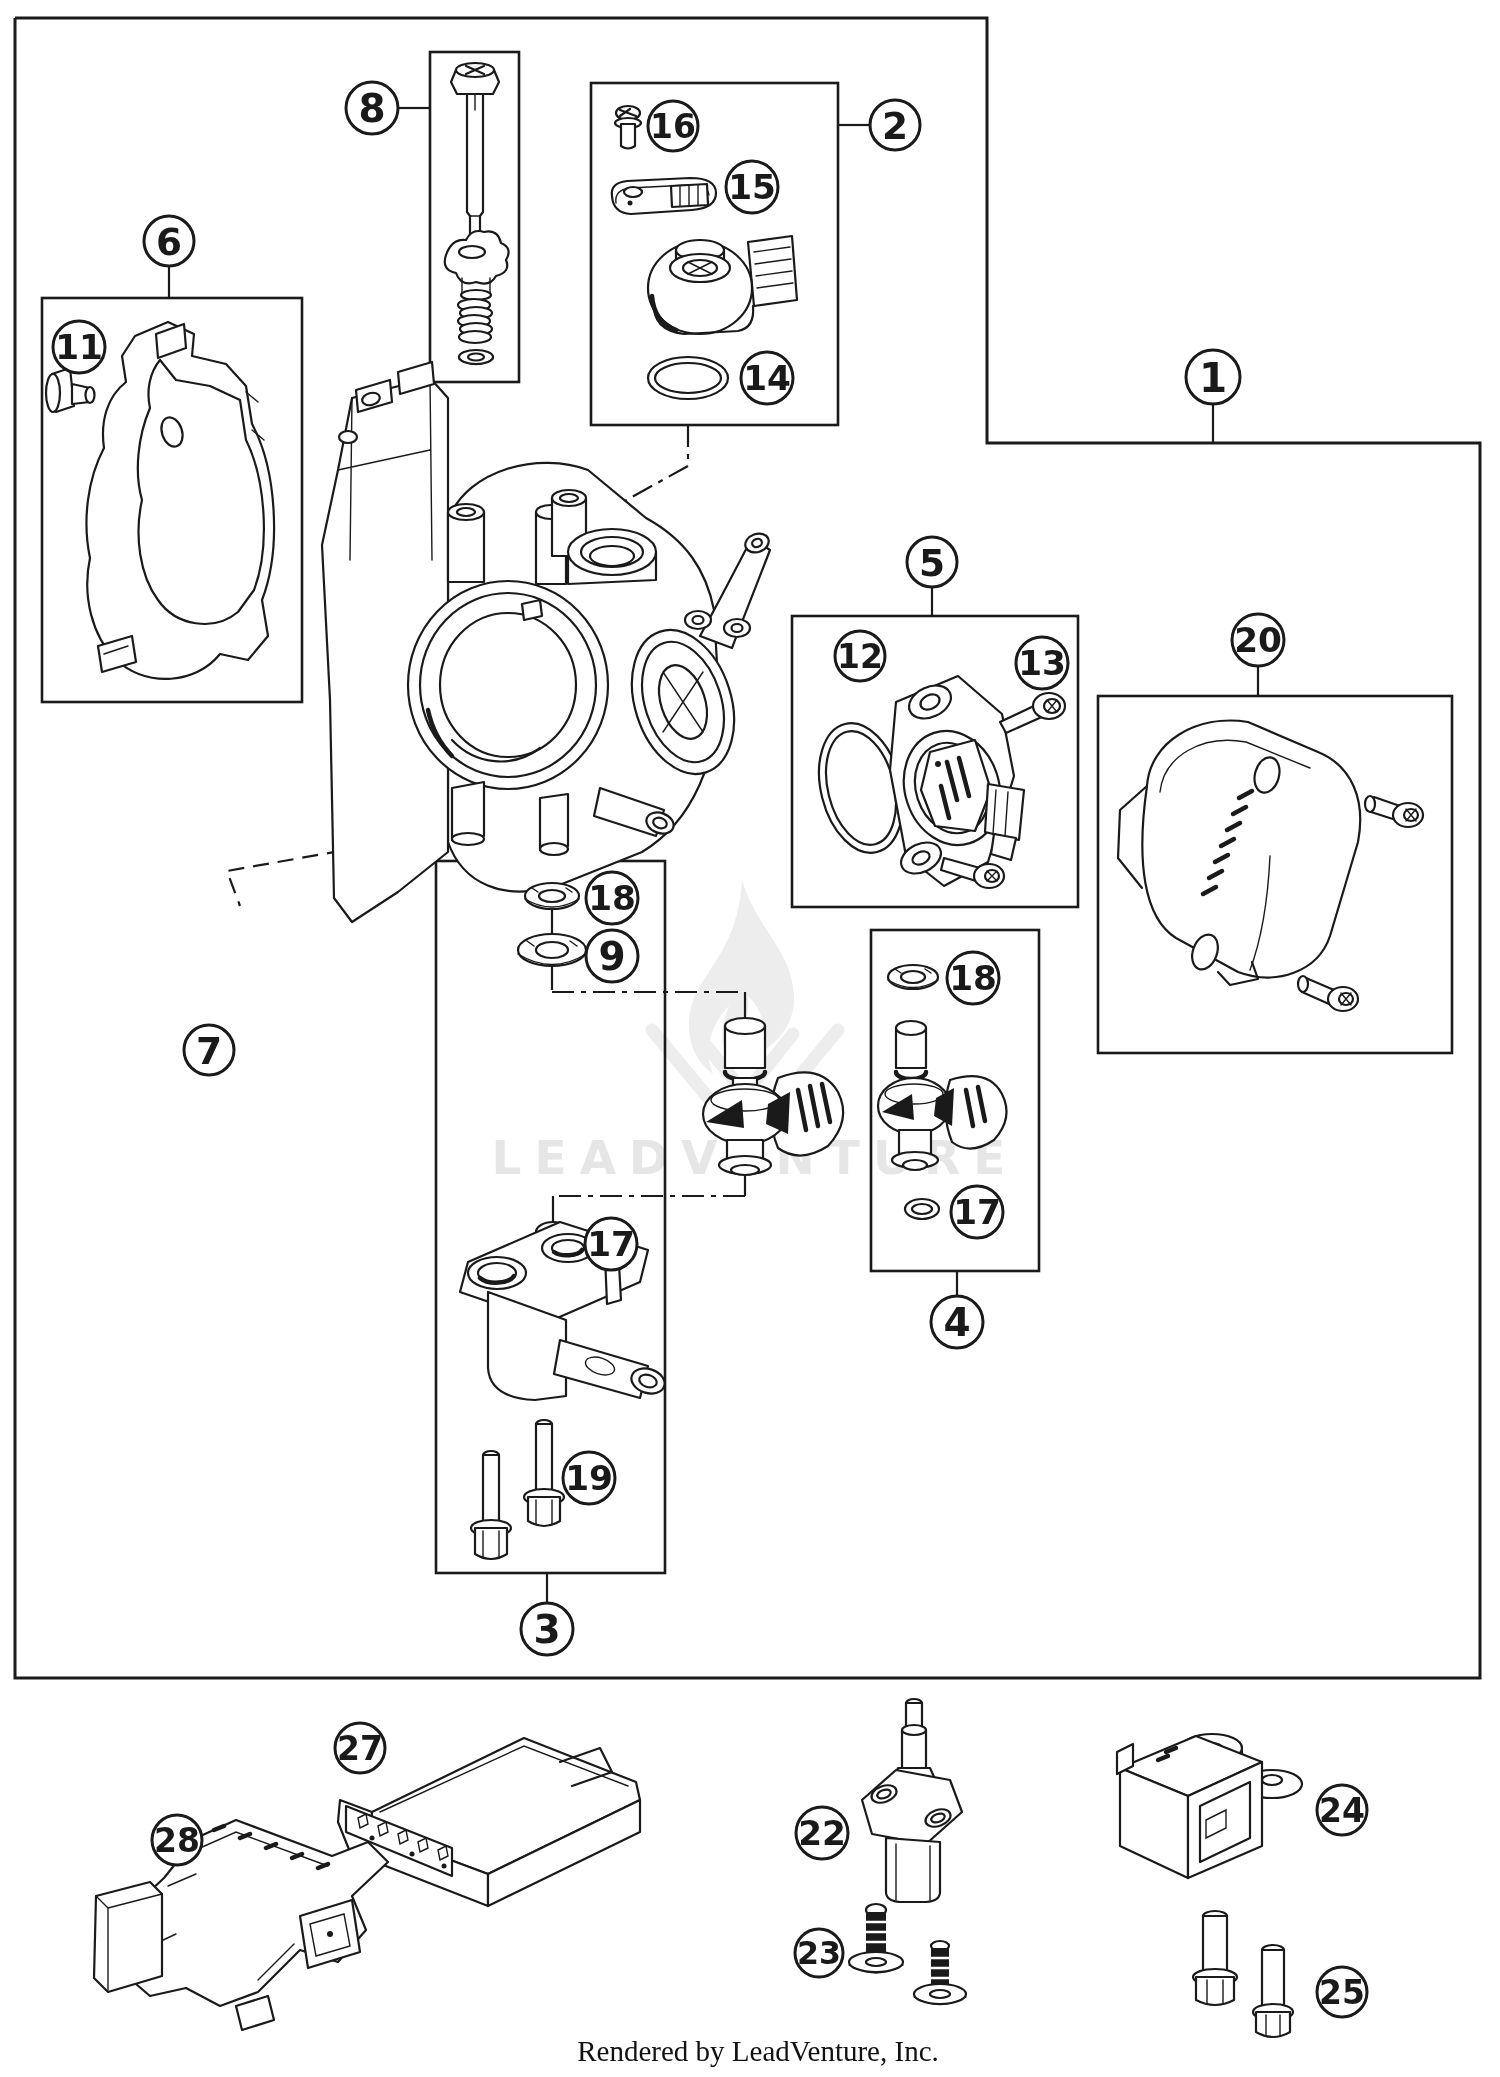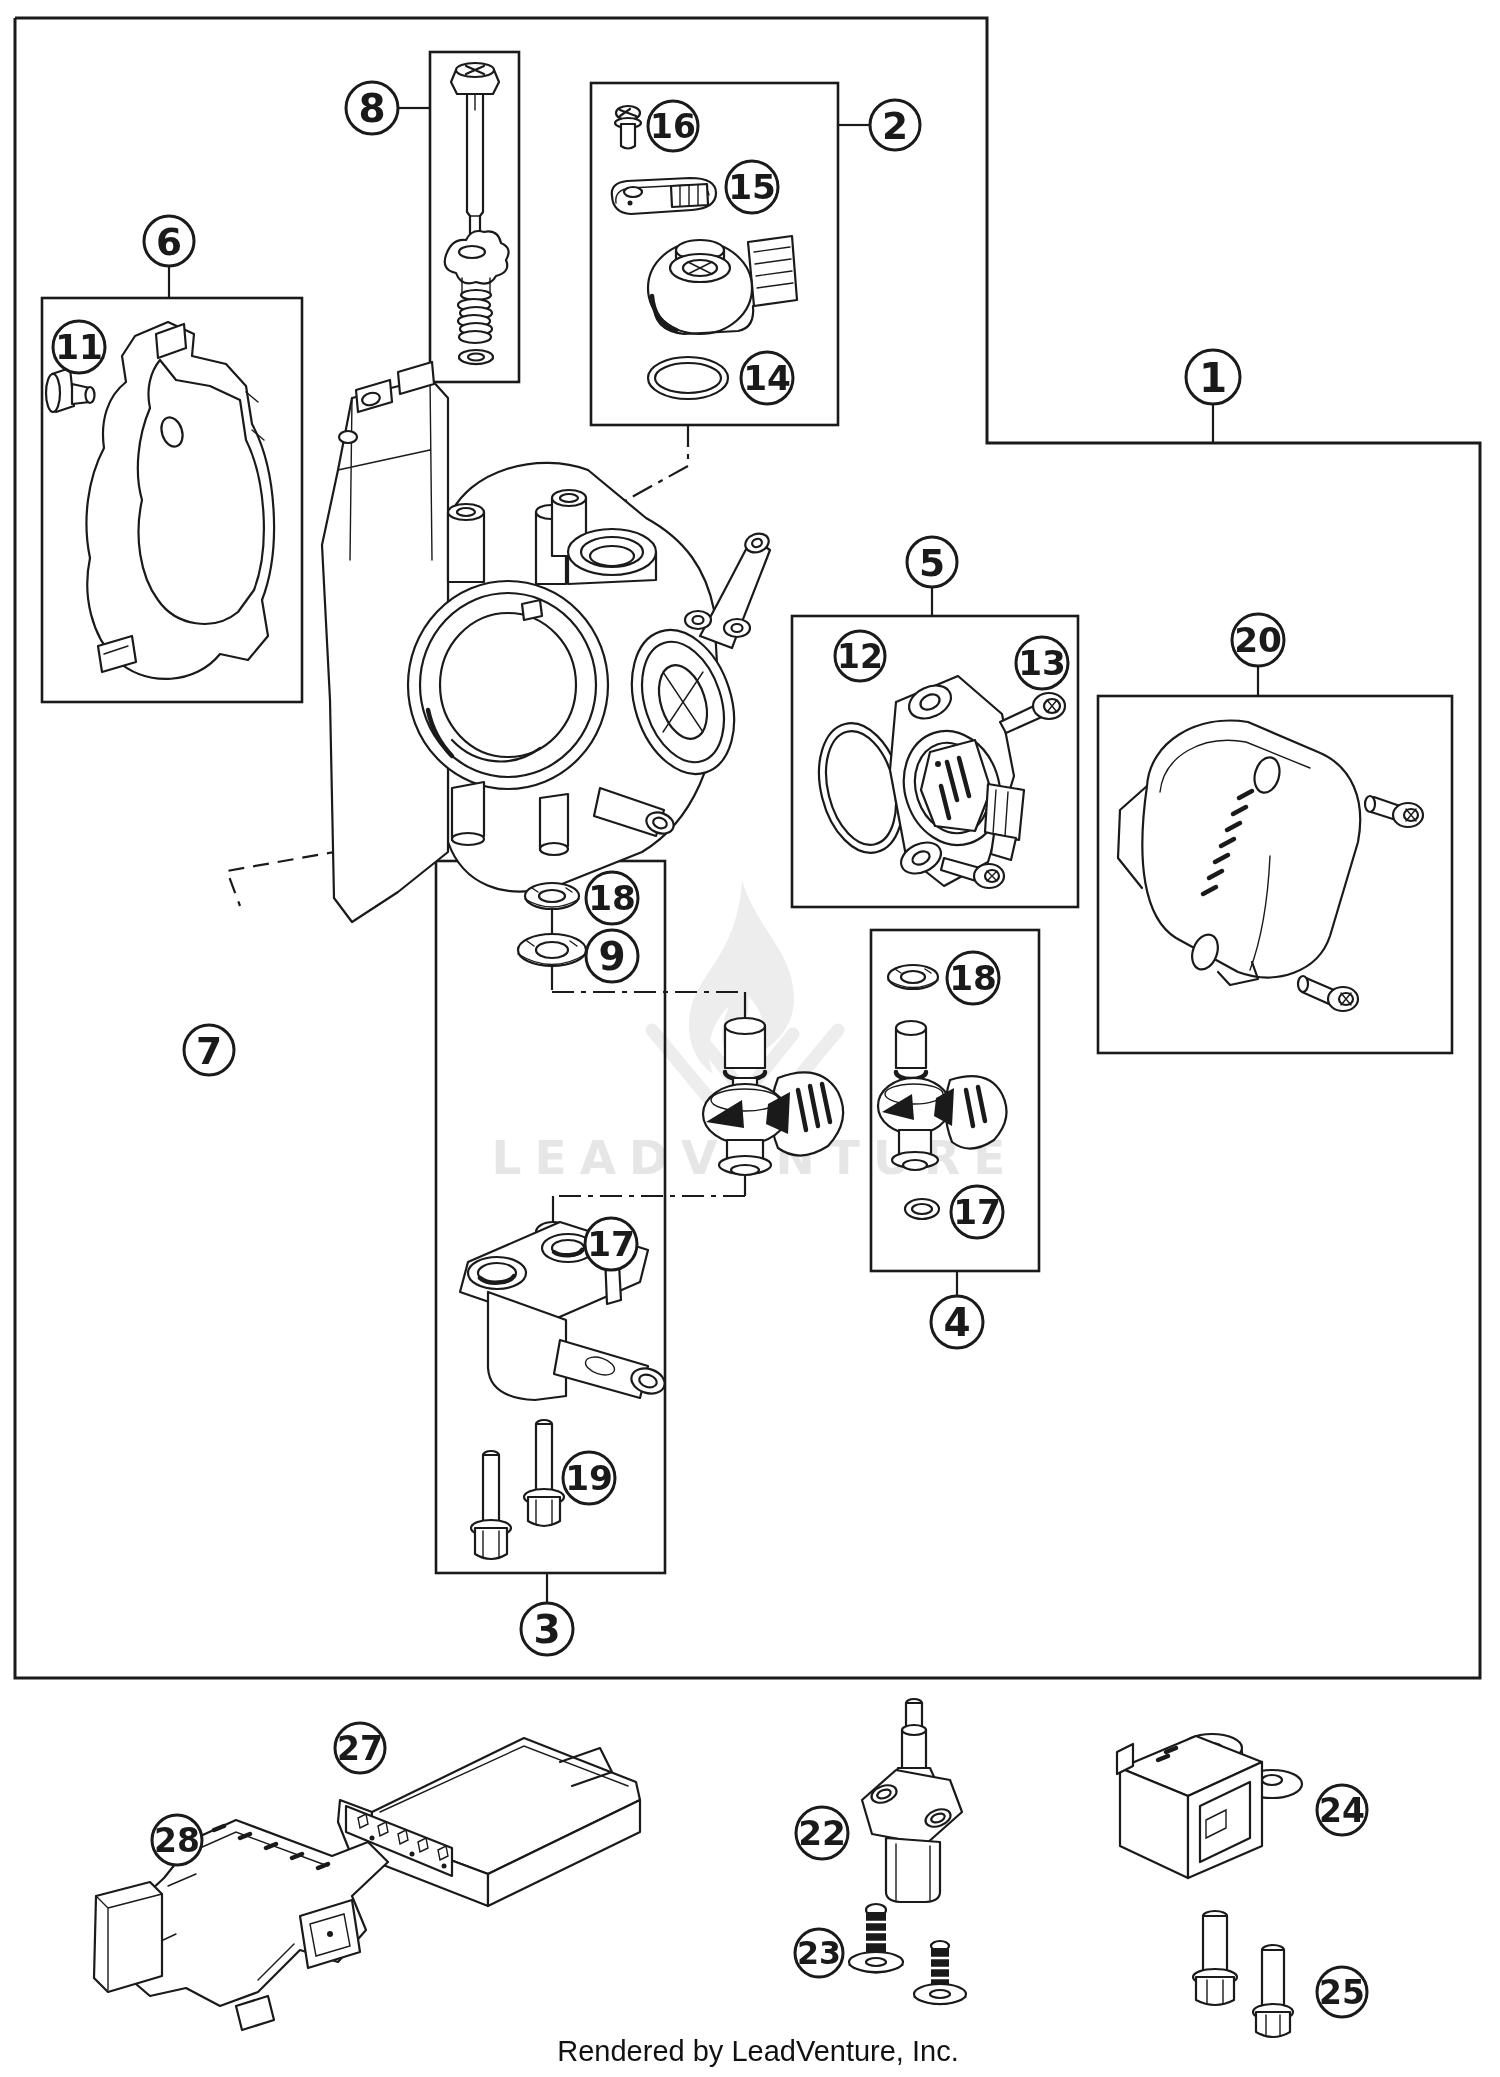--- a/index.html
+++ b/index.html
@@ -18,21 +18,21 @@
   .ldr-solid   { fill:none; stroke:var(--ink); stroke-width:2.2; }
   .ldr-dashed  { fill:none; stroke:var(--ink); stroke-width:2.2; stroke-dasharray:16 9; }
   .ldr-dashdot { fill:none; stroke:var(--ink); stroke-width:2.2; stroke-dasharray:22 7 5 7; }
   .callout circle { fill:#fff; stroke:var(--ink); stroke-width:3; }
   .callout text   { fill:var(--ink); font-family:"DejaVu Sans", sans-serif; font-weight:bold; text-anchor:middle; }
   .wm-text { fill:var(--wm); font-family:"DejaVu Sans", sans-serif; font-weight:bold;
              font-size:47px; letter-spacing:13px; text-anchor:middle; }
   .wm-shape { fill:#ededed; }
   .wm-stroke { fill:none; stroke:#ededed; stroke-width:13; stroke-linejoin:round; stroke-linecap:round; }
   .footer { position:absolute; left:0; right:0; top:2035px; text-align:center;
-            font-size:29px; color:#111; font-family:Liberation Sans, sans-serif;margin-left:16px; }
+            font-size:29px; color:#111; font-family:Liberation Serif, serif;margin-left:16px; }
 </style>
 </head>
 <body>
 
 <div class="page">
 <svg id="canvas" width="1500" height="2077" viewBox="0 0 1500 2077">
 
   <g id="watermark">
     <path class="wm-shape" d="M742,880 C756,928 792,950 794,996 C795,1022 780,1042 758,1054
       C768,1030 763,1010 748,996 C752,1022 734,1036 727,1058 C719,1040 722,1022 729,1006

